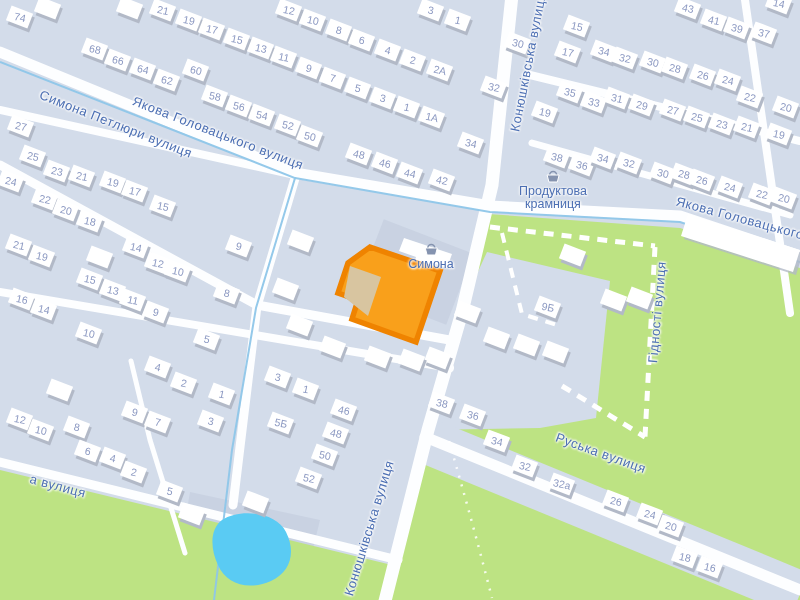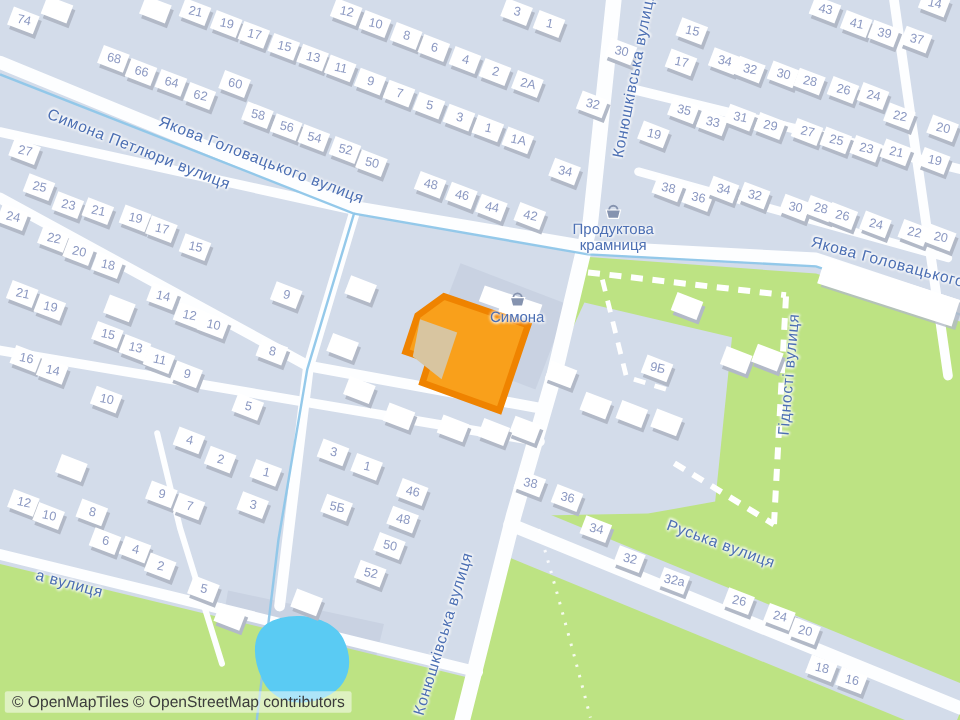--- a/index.html
+++ b/index.html
@@ -377,32 +377,31 @@
       <div class="num" style="left: 762px; top: 194px;">22</div>
       <div class="num" style="left: 784px; top: 198px;">20</div>
       <div class="sl" style="left: 116px; top: 124px; transform: translate(-50%, -50%) rotate(21.5deg);">Симона Петлюри вулиця</div>
       <div class="sl" style="left: 218px; top: 133px; transform: translate(-50%, -50%) rotate(21deg);">Якова Головацького вулиця</div>
       <div class="sl" style="left: 740px; top: 218px; transform: translate(-50%, -50%) rotate(15deg);">Якова Головацького</div>
       <div class="sl" style="left: 528px; top: 62px; transform: translate(-50%, -50%) rotate(-79deg);">Конюшківська вулиця</div>
       <div class="sl" style="left: 369px; top: 528px; transform: translate(-50%, -50%) rotate(-73deg);">Конюшківська вулиця</div>
       <div class="sl" style="left: 601px; top: 453px; transform: translate(-50%, -50%) rotate(20deg);">Руська вулиця</div>
       <div class="sl" style="left: 657px; top: 312px; transform: translate(-50%, -50%) rotate(-85deg);">Гідності вулиця</div>
       <div class="sl" style="left: 58px; top: 486px; transform: translate(-50%, -50%) rotate(15deg);">а вулиця</div>
-      <div class="poi" style="left: 511px; top: 170px;">
+      <div class="poi" style="left: 553px; top: 170px;">
         <svg class="picon" width="16" height="14" viewBox="0 0 16 14">
           <path d="M4.5,5 a3.5,3.5 0 0 1 7,0" fill="none" stroke="#8593AF" stroke-width="1.6"></path>
           <path d="M2,5 h12 l-1.8,7 h-8.4 z" fill="#8593AF" stroke="#fff" stroke-width="1"></path>
         </svg>
         <div class="pline">Продуктова</div>
         <div class="pline">крамниця</div>
       </div>
       <div class="poi" style="left: 431px; top: 243px;">
         <svg class="picon" width="16" height="14" viewBox="0 0 16 14">
           <path d="M4.5,5 a3.5,3.5 0 0 1 7,0" fill="none" stroke="#8593AF" stroke-width="1.6"></path>
           <path d="M2,5 h12 l-1.8,7 h-8.4 z" fill="#8593AF" stroke="#fff" stroke-width="1"></path>
         </svg>
         <div class="pline">Симона</div>
       </div>
     </div>
 
-  <div id="attribution">© OpenMapTiles © OpenStreetMap contributors</div>
 
 </div>
 
 </body></html>

